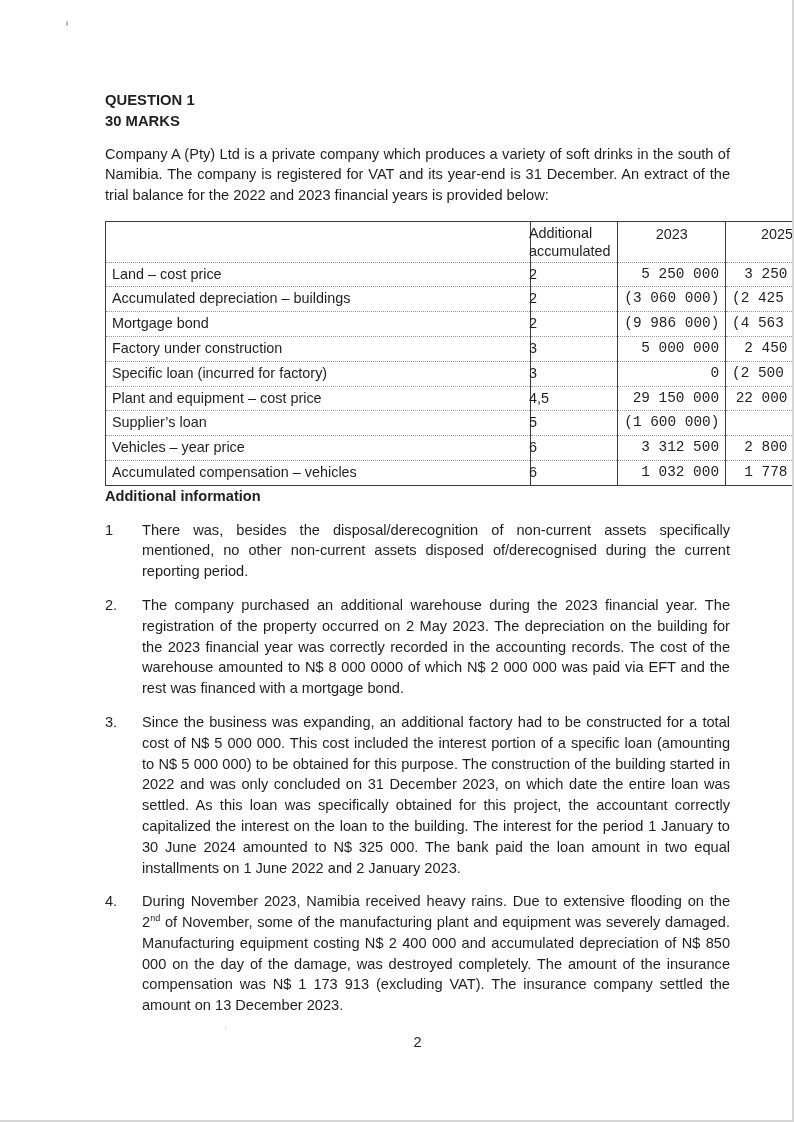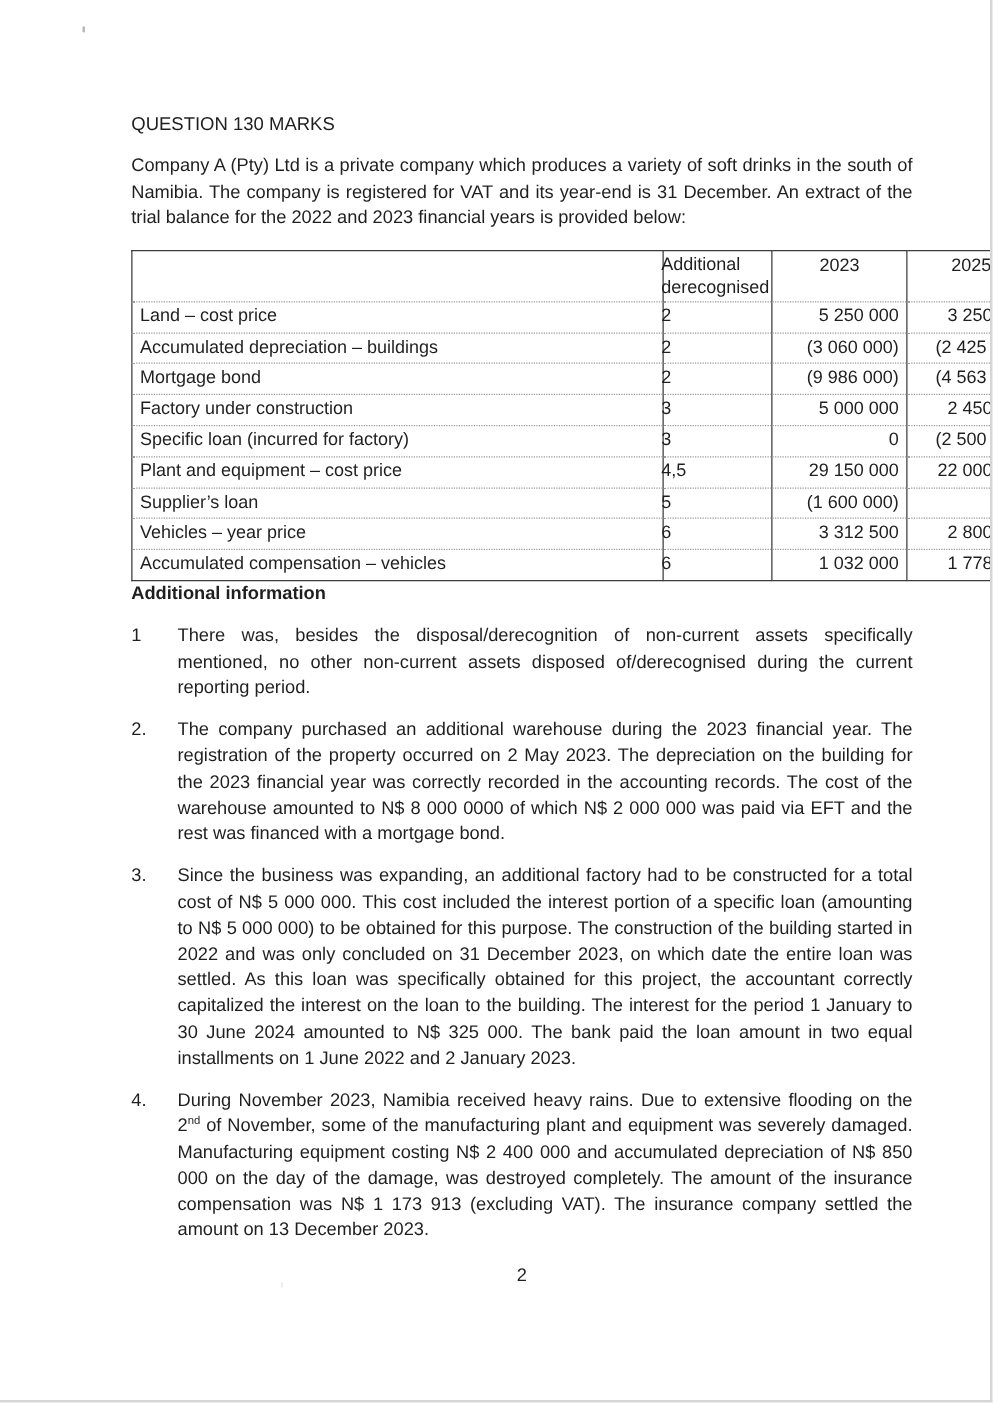--- a/index.html
+++ b/index.html
@@ -16,22 +16,24 @@
   }
   .content{
     position:absolute;
     left:105px; top:90px;
     width:625px;
     font-size:14.6px;
     line-height:20.8px;
   }
   .header-row{
     display:flex;
-    font-weight:normal;
+    justify-content:space-between;
+    font-weight:bold;
     font-size:14.8px;
+    flex-direction:column;
   }
   .intro{
     margin-top:12px;
     text-align:justify;
   }
   table.tb{
     border-collapse:collapse;
     margin-top:13px;
     width:724px;
     table-layout:fixed;
@@ -63,21 +65,21 @@
   .col-2022{width:86px;}
   .th-info{
     text-align:left;font-weight:bold;
     padding-left:0 !important;
   }
   .th-info .ov{display:block;margin-left:-2px;line-height:18px;}
   .th-year{text-align:center;font-weight:bold;vertical-align:top;}
   .cell-label{text-align:left;}
   .cell-info{text-align:left;padding-left:0 !important;}
   .cell-info span{margin-left:-2px;}
-  .cell-num{text-align:right;}
+  .cell-num{text-align:right;font-family:Liberation Mono, monospace;}
   .ai-heading{
     font-weight:bold;
   }
   .ai-item{
     display:flex;
     margin-top:13px;
   }
   .ai-num{
     width:37px;
     flex-shrink:0;
@@ -126,21 +128,21 @@
         <col class="col-label">
           <col class="col-info">
           <col class="col-2023">
           <col class="col-2022">
       </colgroup>
       <tbody>
         <tr class="head">
           <th></th>
           <th class="th-info">
             <span class="ov">Additional</span>
-            <span class="ov">derecognised</span>
+            <span class="ov">accumulated</span>
           </th>
           <th class="th-year">2023</th>
           <th class="th-year">2025</th>
         </tr>
         <tr>
           <td class="cell-label">Land – cost price</td>
           <td class="cell-info"><span>2</span></td>
           <td class="cell-num">5 250 000</td>
           <td class="cell-num">3 250 000</td>
         </tr>

